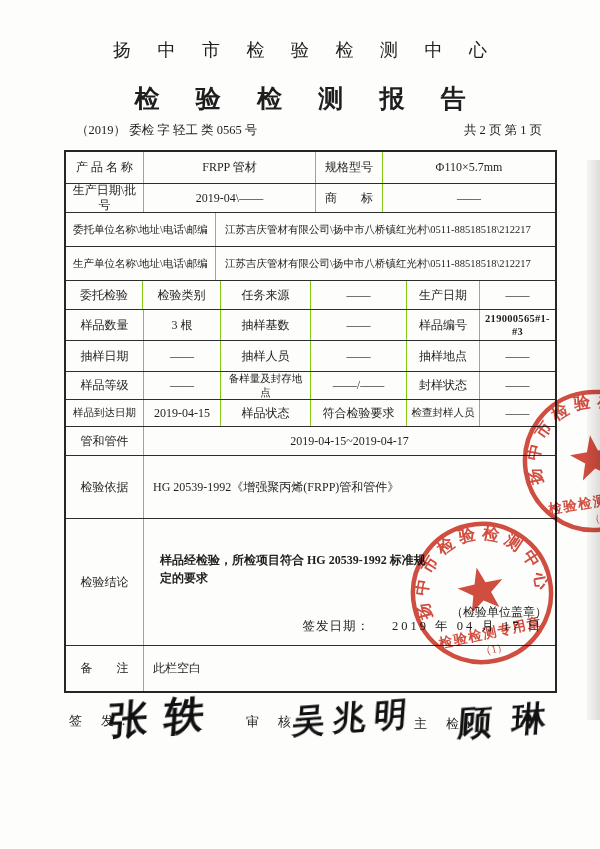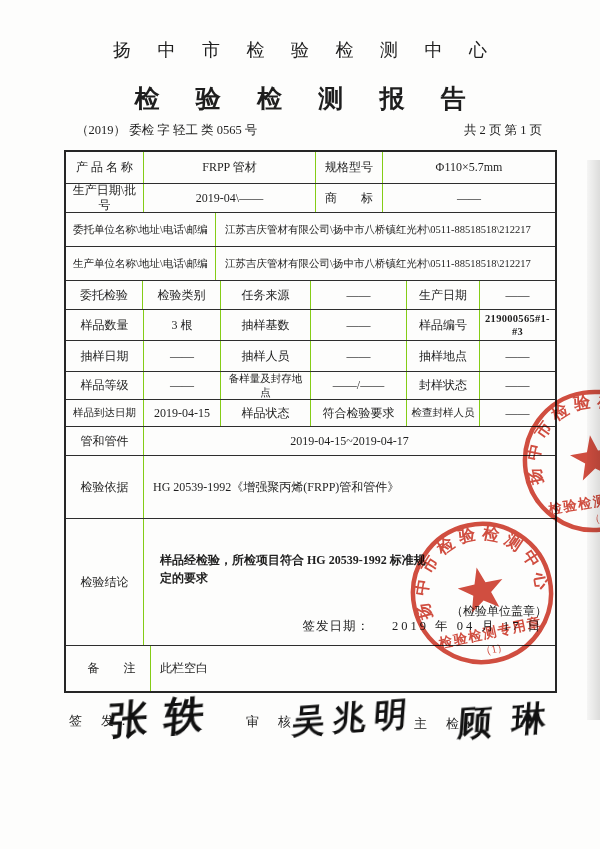--- a/index.html
+++ b/index.html
@@ -12,36 +12,36 @@
   .org-title{position:absolute;top:38px;left:0;width:100%;text-align:center;
     font-size:18px;font-weight:normal;letter-spacing:11px;text-indent:11px;}
   .report-title{position:absolute;top:82px;left:0;width:100%;text-align:center;
     font-size:25px;font-weight:bold;letter-spacing:15px;text-indent:15px;}
   .doc-line{position:absolute;top:122px;left:76px;right:58px;display:flex;
     justify-content:space-between;font-size:12.5px;gap:39px;}
   
   .tbl{position:absolute;left:64px;top:150px;width:493px;
     border:2px solid #262626;box-sizing:border-box;background:transparent;}
   .row{display:flex;border-bottom:1px solid #2e2e2e;box-sizing:border-box;}
-  .row:last-child{border-bottom:none;padding-left:7px;}
+  .row:last-child{border-bottom:none;}
   .c{border-right:1px solid #84cc16;box-sizing:border-box;display:flex;
      align-items:center;justify-content:center;text-align:center;
      font-size:12px;padding:2px 3px;line-height:1.25;}
   .c:last-child{border-right:none;}
   .left{justify-content:flex-start;text-align:center;padding-left:9px;}
   .w78{width:78px;flex:none;}.w77{width:77px;flex:none;}.w90{width:90px;flex:none;}
   .w96{width:96px;flex:none;}.w73{width:73px;flex:none;}.w172{width:172px;flex:none;}
   .w67{width:67px;flex:none;}.w150{width:150px;flex:none;}.fx{flex:1;min-width:0;}
   .small{font-size:10.5px;}
   .mono-num{letter-spacing:.3px;font-weight:bold;}
   
   .concl{position:relative;display:block;padding:0;}
   .concl-text{position:absolute;top:32px;left:16px;right:120px;font-size:12px;
     text-align:left;line-height:1.5;font-weight:bold;}
-  .seal-note{position:absolute;top:86px;right:8px;font-size:12px;font-family:Liberation Mono, monospace;}
+  .seal-note{position:absolute;top:86px;right:8px;font-size:12px;}
   .issue-line{position:absolute;bottom:10px;right:12px;font-size:12.5px;letter-spacing:1px;}
   .issue-line .d{margin-left:22px;letter-spacing:3px;}
   
   .sig-label{position:absolute;font-size:13px;letter-spacing:3px;}
   .sig{position:absolute;font-weight:600;color:#111;
     transform:rotate(-4deg) skewX(-8deg);filter:blur(.3px);white-space:nowrap;}
   
   .stamp{position:absolute;width:152px;height:152px;mix-blend-mode:multiply;
     opacity:.88;pointer-events:none;}
   .stamp-main{left:406px;top:517px;transform:rotate(-12deg);}

